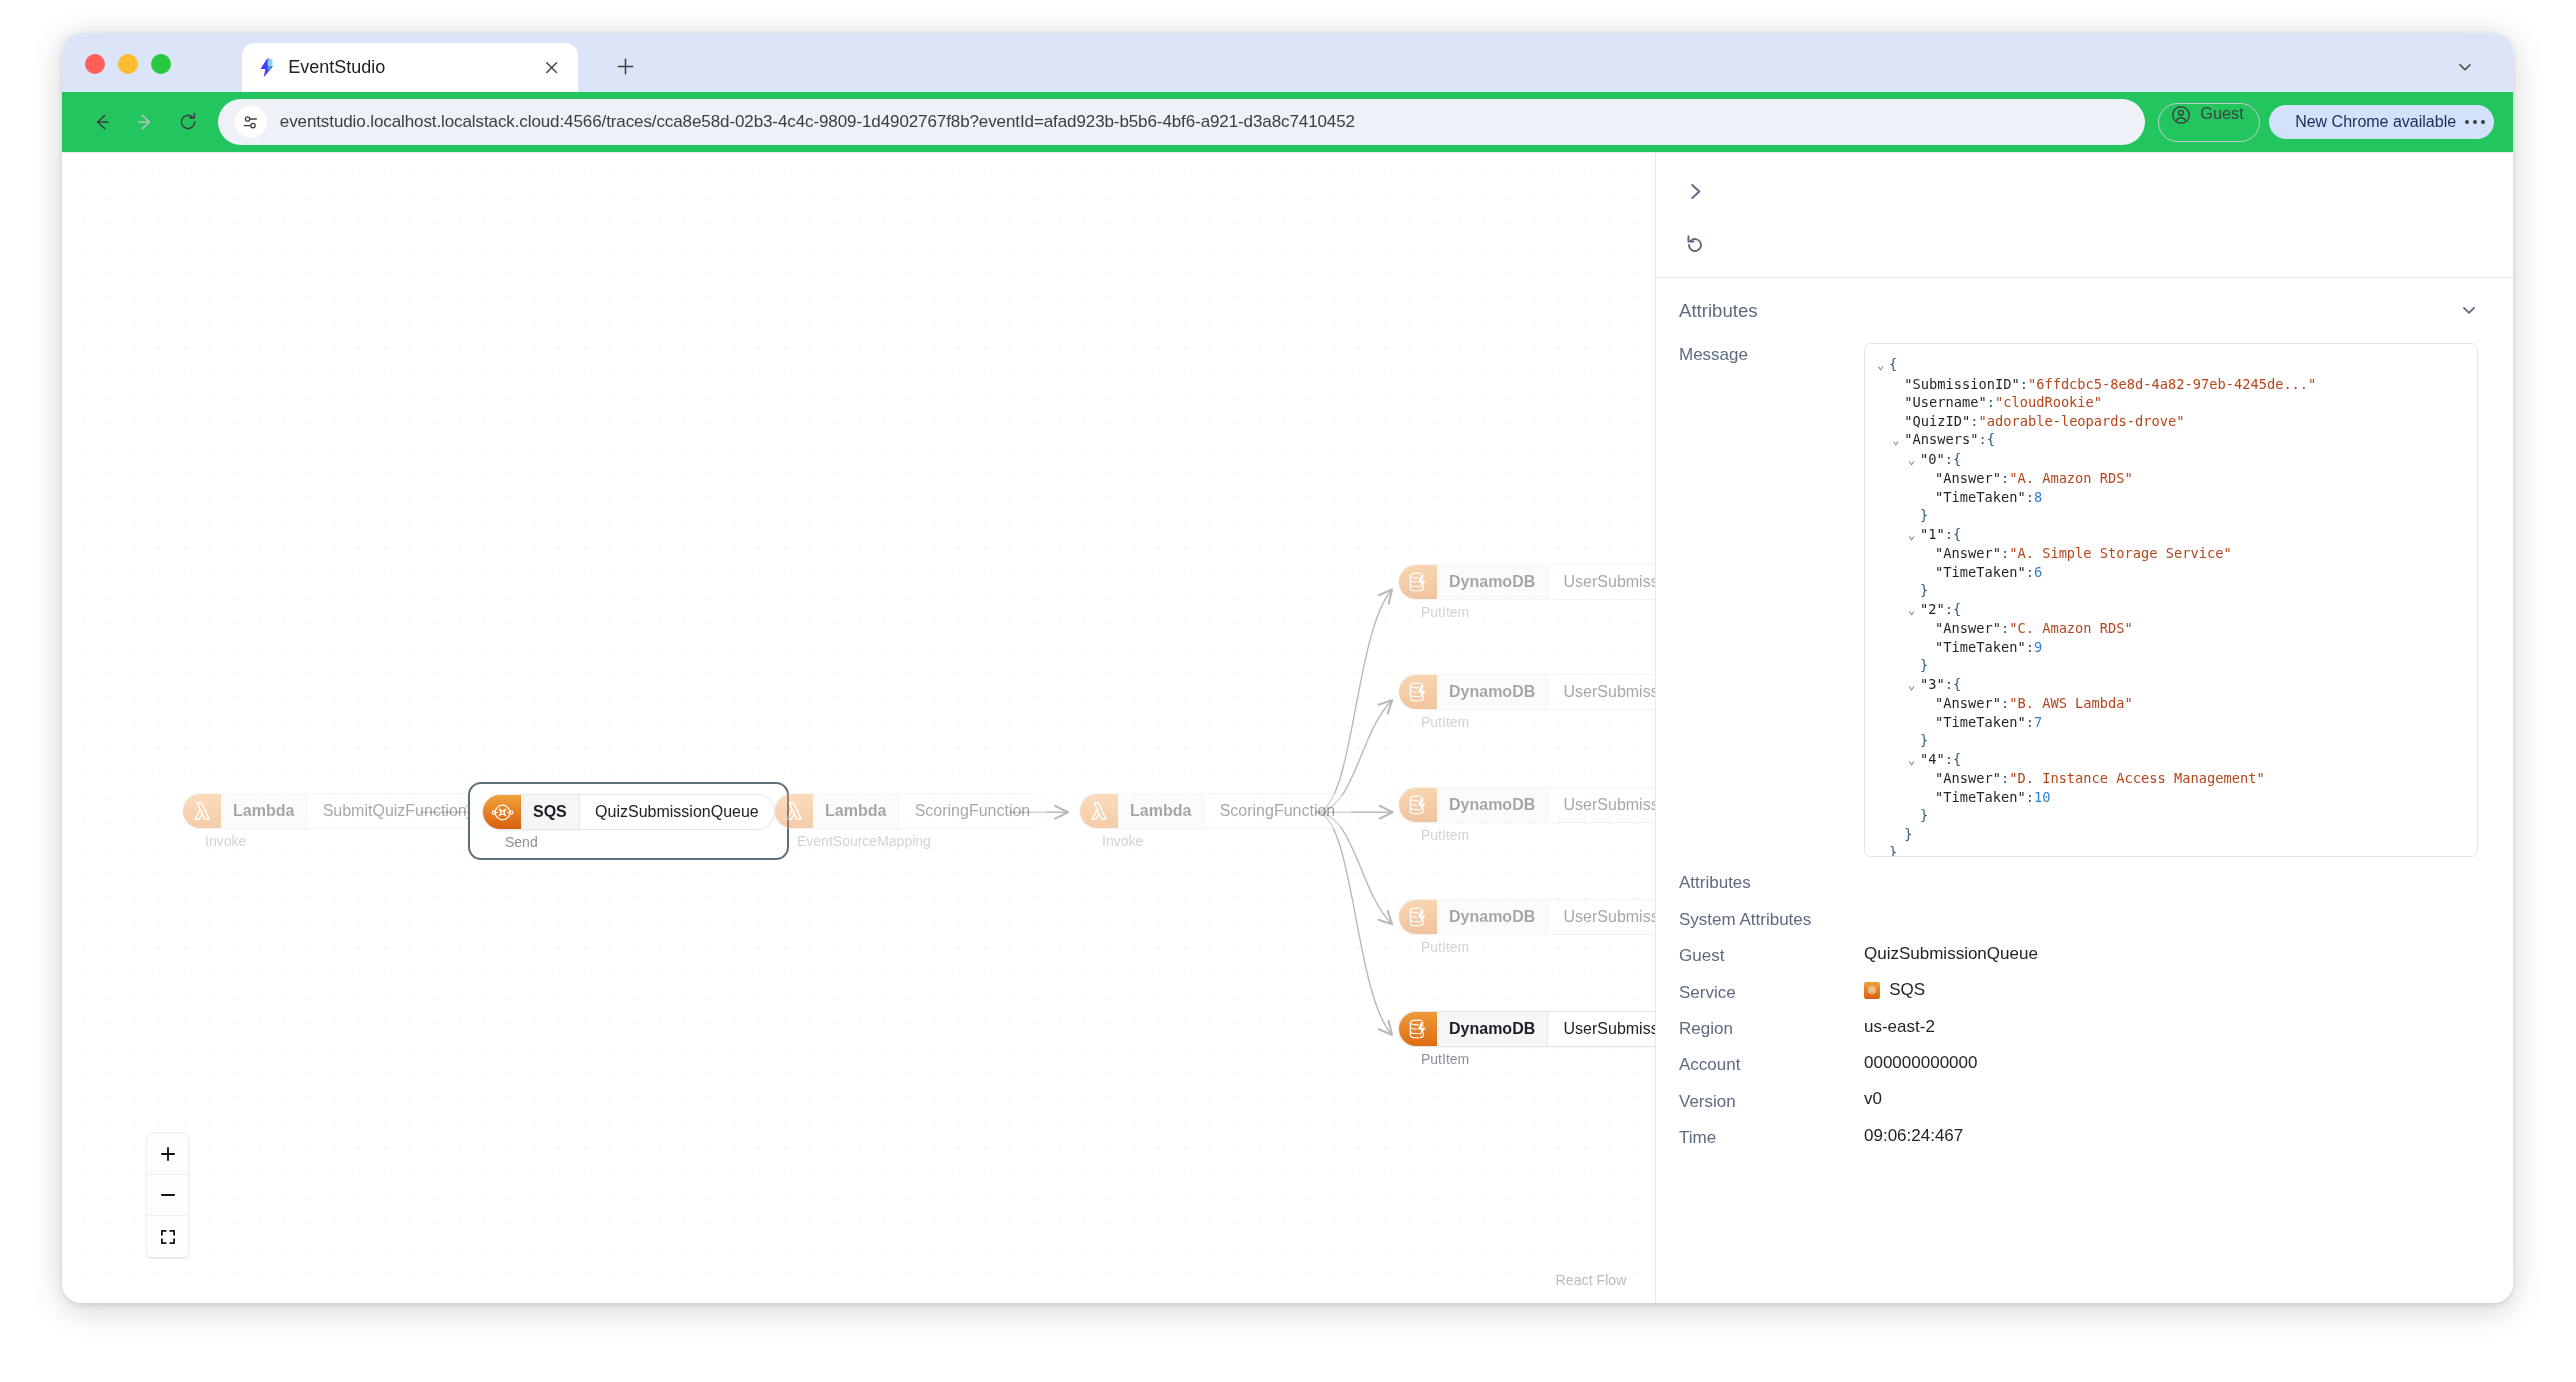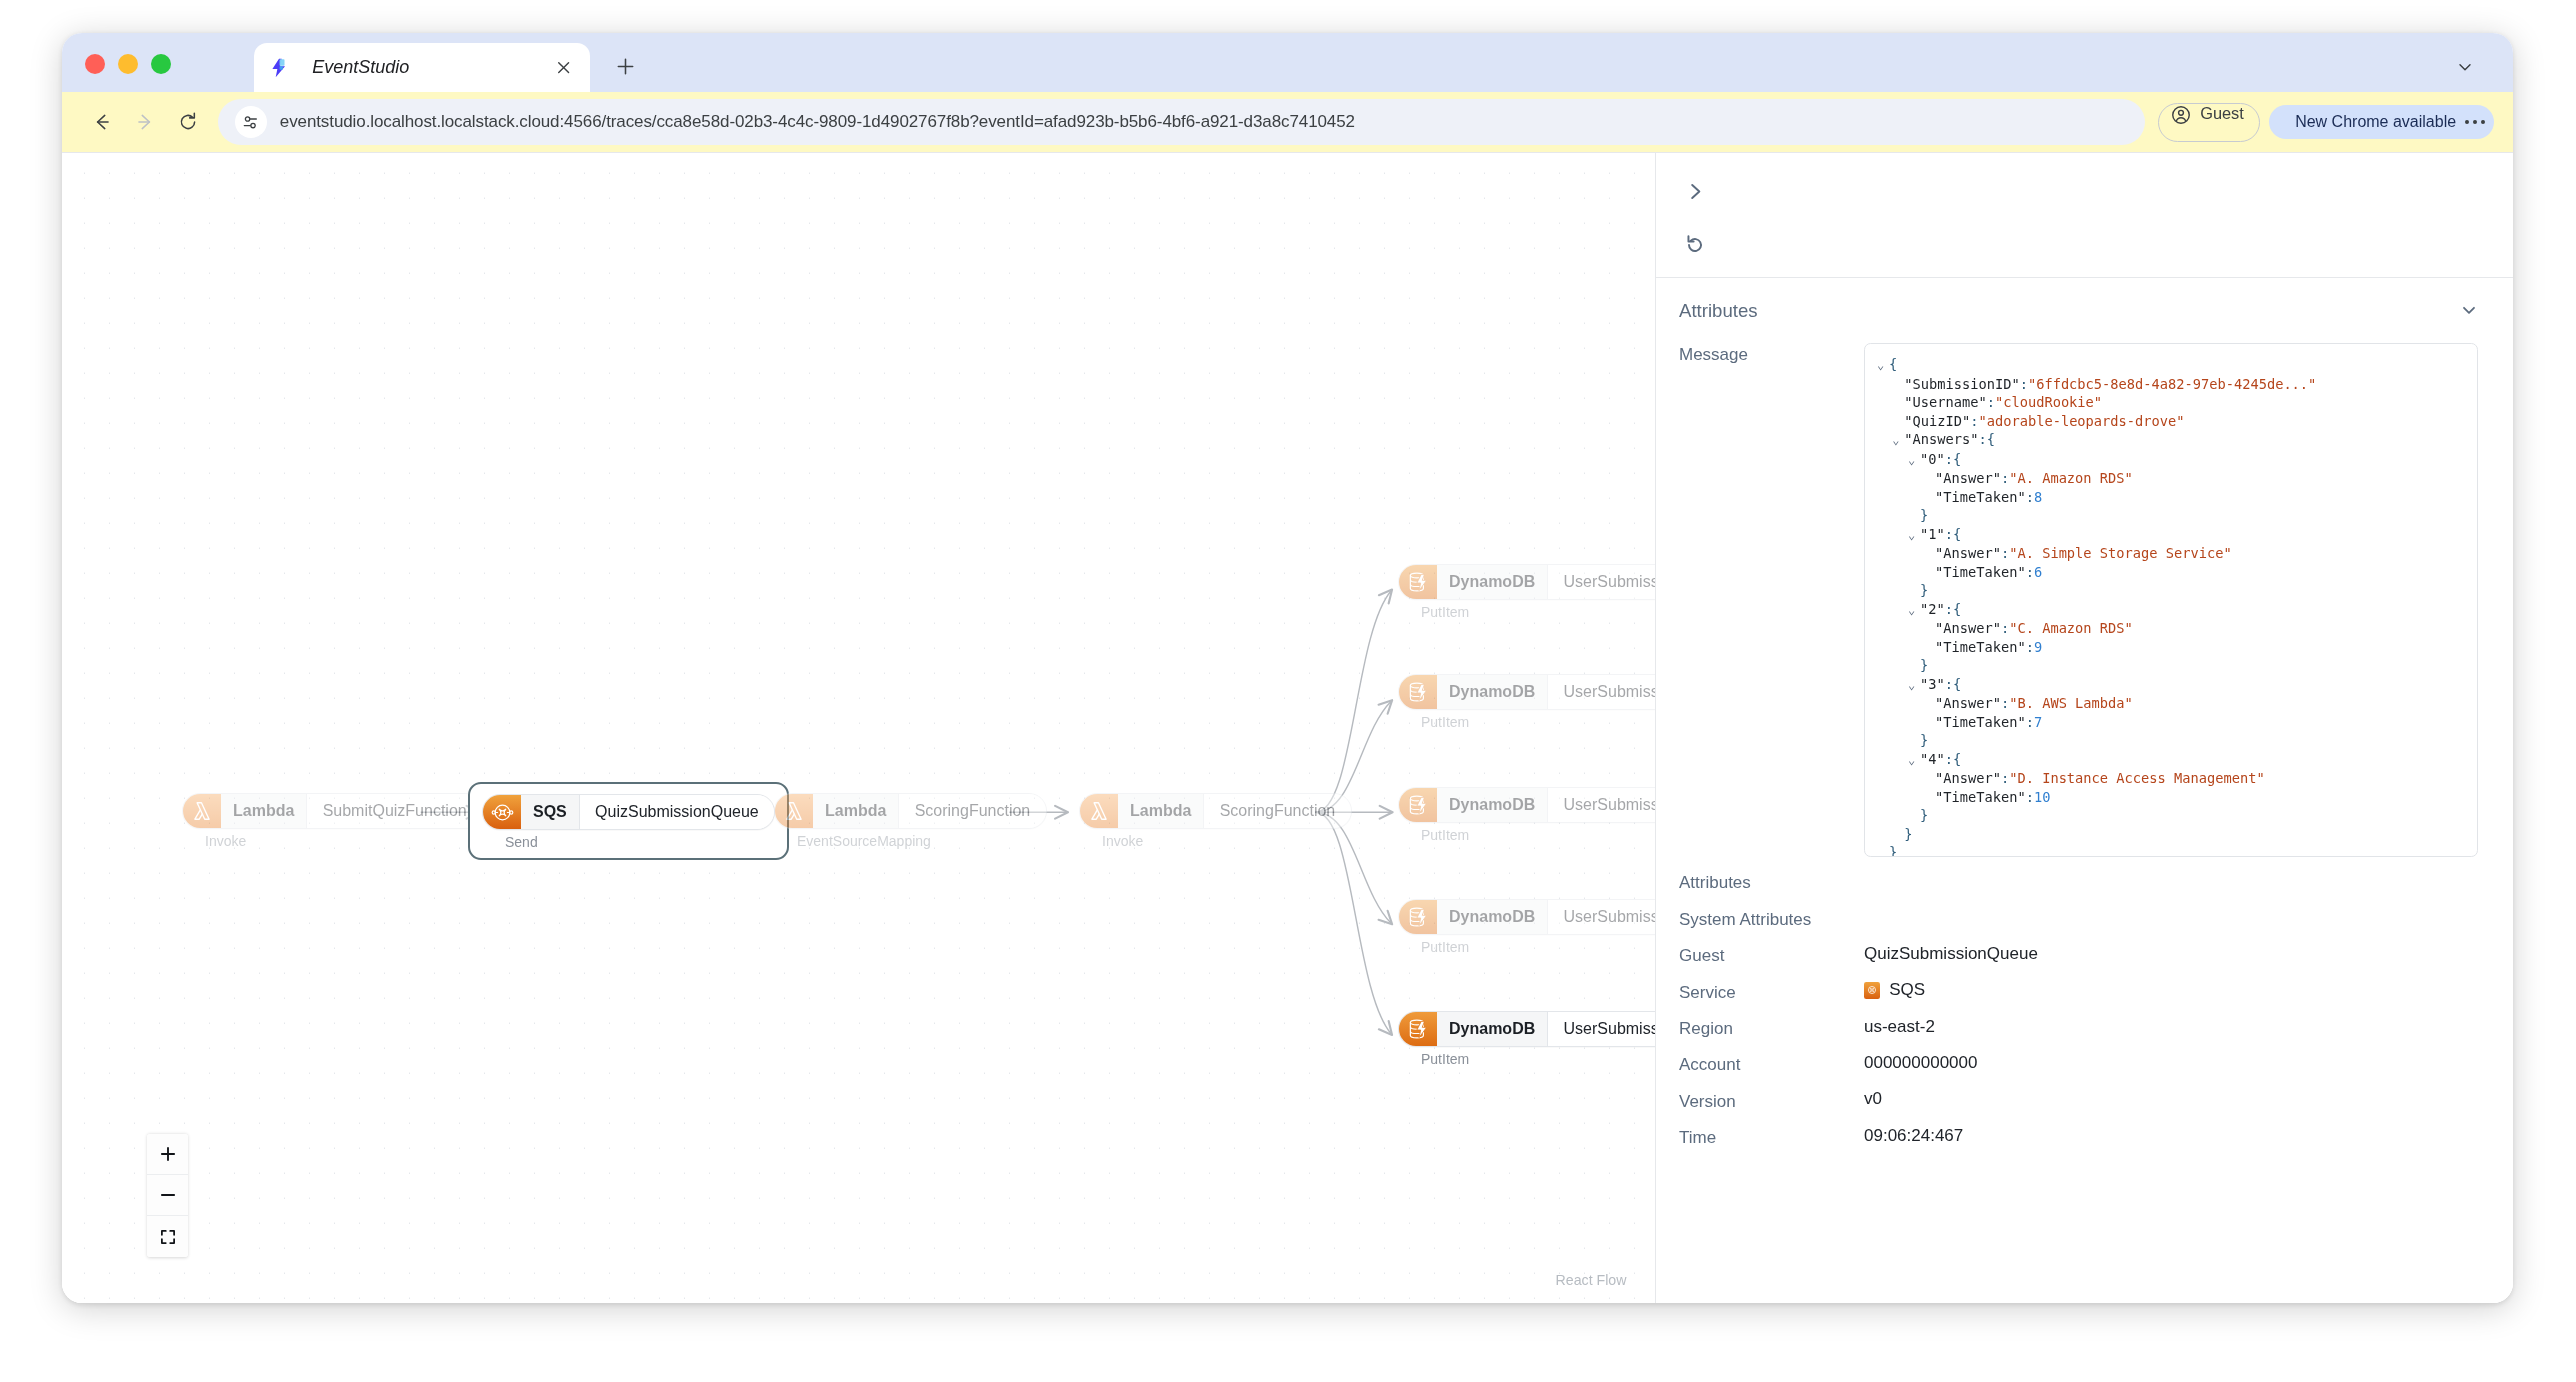--- a/index.html
+++ b/index.html
@@ -36,28 +36,27 @@
   }
   #traffic-lights {
     display: flex; align-items: center; gap: 13px;
     position: absolute; left: 23px; top: 21px;
   }
   .light { width: 20px; height: 20px; border-radius: 50%; }
   .light.red { background: #ff5f57; }
   .light.yellow { background: #febc2e; }
   .light.green { background: #28c840; }
   #tab {
-    position: absolute; left: 192px; bottom: 0;
+    position: absolute; left: 180px; bottom: 0;
     width: 336px; height: 49px;
     background: #ffffff;
     border-radius: 13px 13px 0 0;
     display: flex; align-items: center;
     padding: 0 14.2px;
-    gap: 22px;
-    font-style: italic;
+    gap: 10px;
   }
   #tab-favicon { width: 22px; height: 22px; flex: 0 0 auto; }
   #tab-title {
     font-size: 18px; color: #202124;
     white-space: nowrap; overflow: hidden; text-overflow: ellipsis;
     flex: 1 1 auto;
   }
   #tab-close {
     width: 24px; height: 24px; flex: 0 0 auto;
     display: flex; align-items: center; justify-content: center;
@@ -70,21 +69,21 @@
     border-radius: 50%;
   }
   #tab-strip-chevron {
     position: absolute; right: 33px; bottom: 10px;
     width: 31px; height: 31px;
     display: flex; align-items: center; justify-content: center;
   }
   
   #toolbar {
     height: 60px;
-    background: #fef9c3;
+    background: #22c55e;
     display: flex; align-items: center;
     padding: 0 18.6px;
     gap: 0;
   }
   .tb-btn {
     width: 43px; height: 43px;
     display: flex; align-items: center; justify-content: center;
     border-radius: 50%;
     flex: 0 0 auto;
   }

